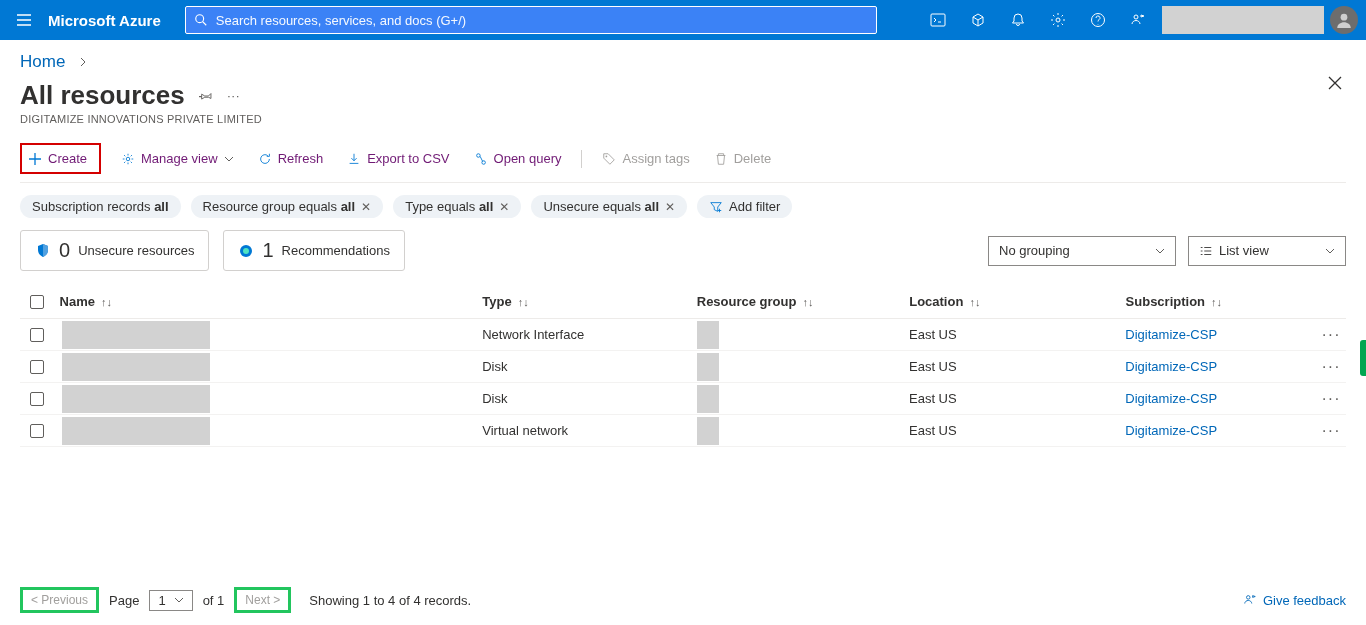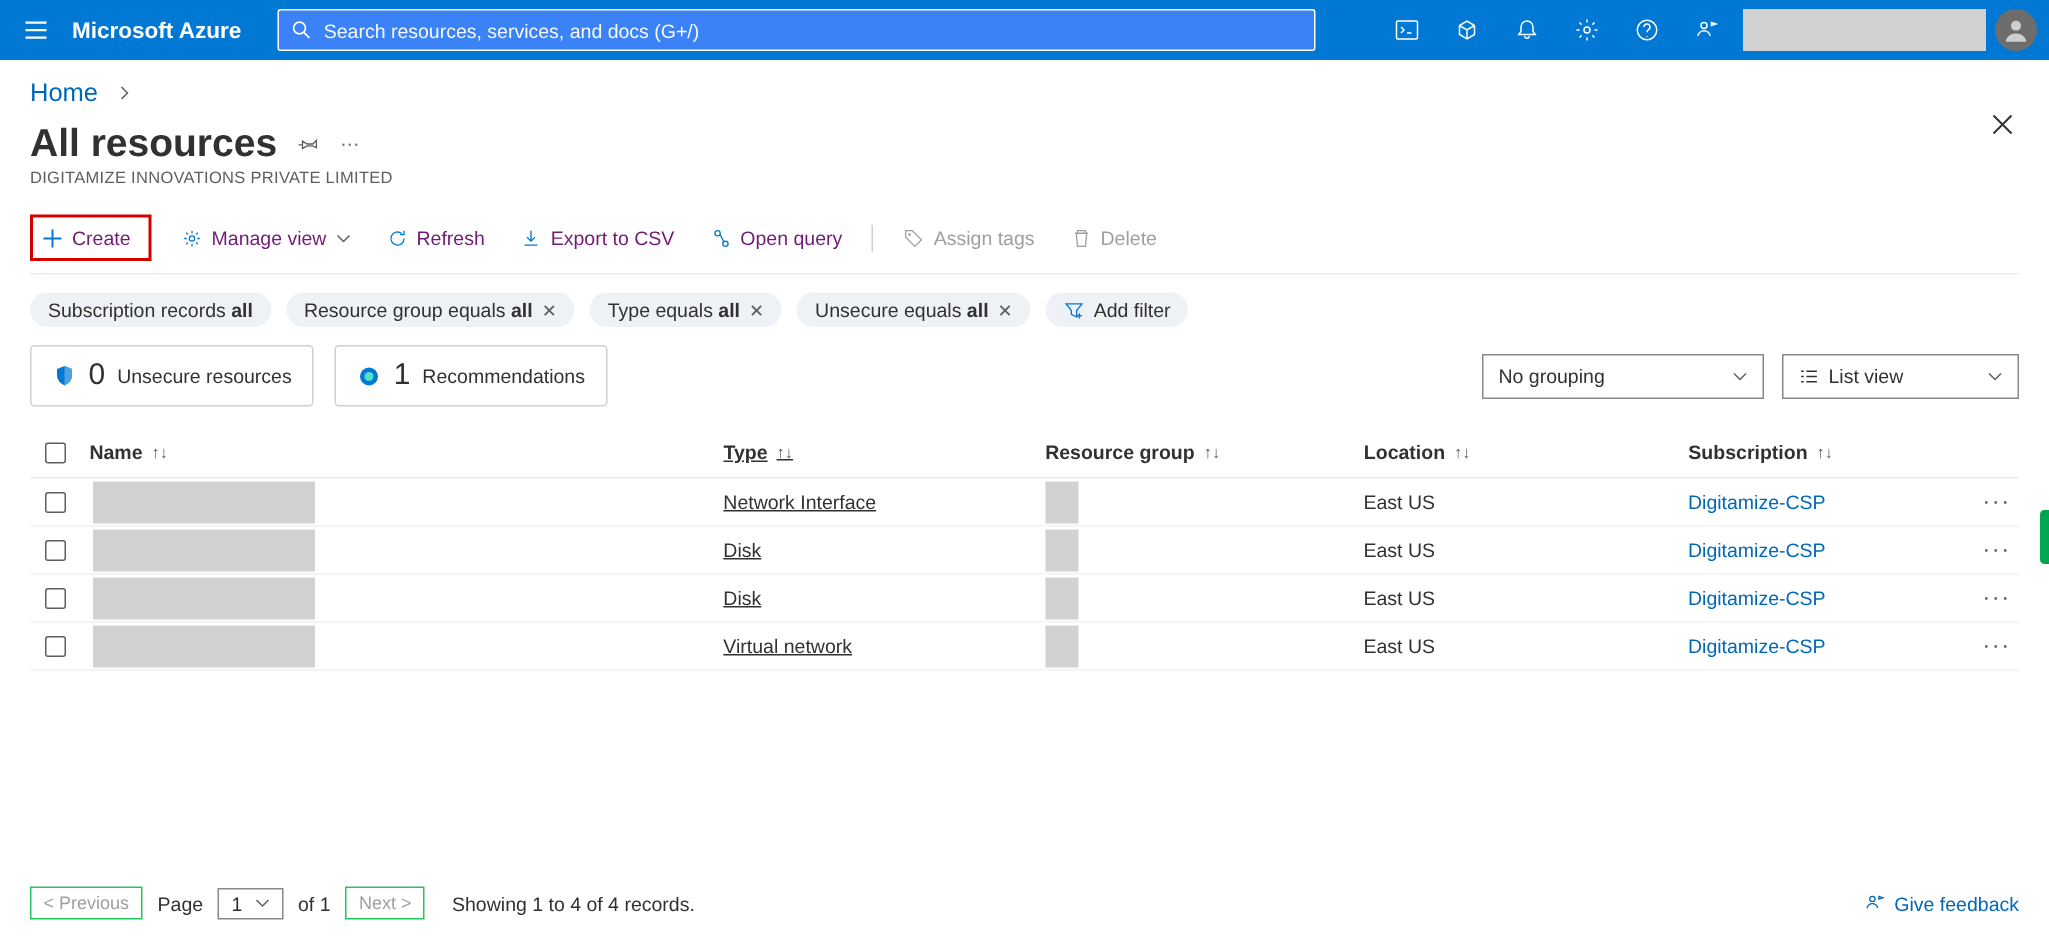--- a/index.html
+++ b/index.html
@@ -52,37 +52,37 @@
 .dd { border: 1px solid #8a8886; height: 30px; display: flex; align-items: center; padding: 0 10px; gap: 12px; font-size: 13px; cursor: pointer; margin-left: 12px; }
 .dd.narrow { width: 188px; justify-content: space-between; }
 .dd.narrow2 { width: 158px; justify-content: space-between; }
 
 
 .table { margin-top: 14px; }
 .thead { display: flex; align-items: center; height: 34px; border-bottom: 1px solid #edebe9; font-weight: 600; }
 .th, .td { padding: 0 6px; display: flex; align-items: center; gap: 6px; }
 .col-chk { width: 34px; justify-content: center; }
 .col-name { width: 430px; }
-.col-type { width: 218px; text-decoration: underline; }
+.col-type { width: 218px; }
 .col-rg { width: 216px; }
 .col-loc { width: 220px; }
 .col-sub { width: 200px; }
 .col-menu { width: 30px; justify-content: center; }
 .sort-ic { color: #605e5c; font-size: 11px; }
 .trow { display: flex; align-items: center; height: 32px; border-bottom: 1px solid #f3f2f1; }
 .chk { width: 14px; height: 14px; border: 1px solid #605e5c; border-radius: 2px; cursor: pointer; }
 .name-mask { width: 148px; height: 28px; background: #d2d2d2; margin-left: 2px; }
 .rg-mask { width: 22px; height: 28px; background: #d2d2d2; }
 .sub-link { color: #0067b8; cursor: pointer; }
 .dots { color: #605e5c; cursor: pointer; font-size: 16px; letter-spacing: 1px; }
 .feedback-tab { position: absolute; right: 0; top: 300px; width: 6px; height: 36px; background: #00a651; border-radius: 3px 0 0 3px; }
 
 
 .footer { position: absolute; bottom: 12px; left: 20px; right: 20px; display: flex; align-items: center; gap: 10px; }
-.pg-btn { border: 1px solid #22c55e; background: #fff; color: #a19f9d; padding: 3px 8px; font-size: 12px; cursor: pointer; }
+.pg-btn { border: 3px solid #22c55e; background: #fff; color: #a19f9d; padding: 3px 8px; font-size: 12px; cursor: pointer; }
 .pg-dd { border: 1px solid #8a8886; padding: 2px 8px; display: flex; align-items: center; gap: 8px; cursor: pointer; }
 .footer-spacer { flex: 1; }
 .give-fb { color: #0067b8; display: flex; align-items: center; gap: 6px; cursor: pointer; }
 
 svg { display: block; }
 </style>
 </head>
 <body>
 
 <div class="topbar">

